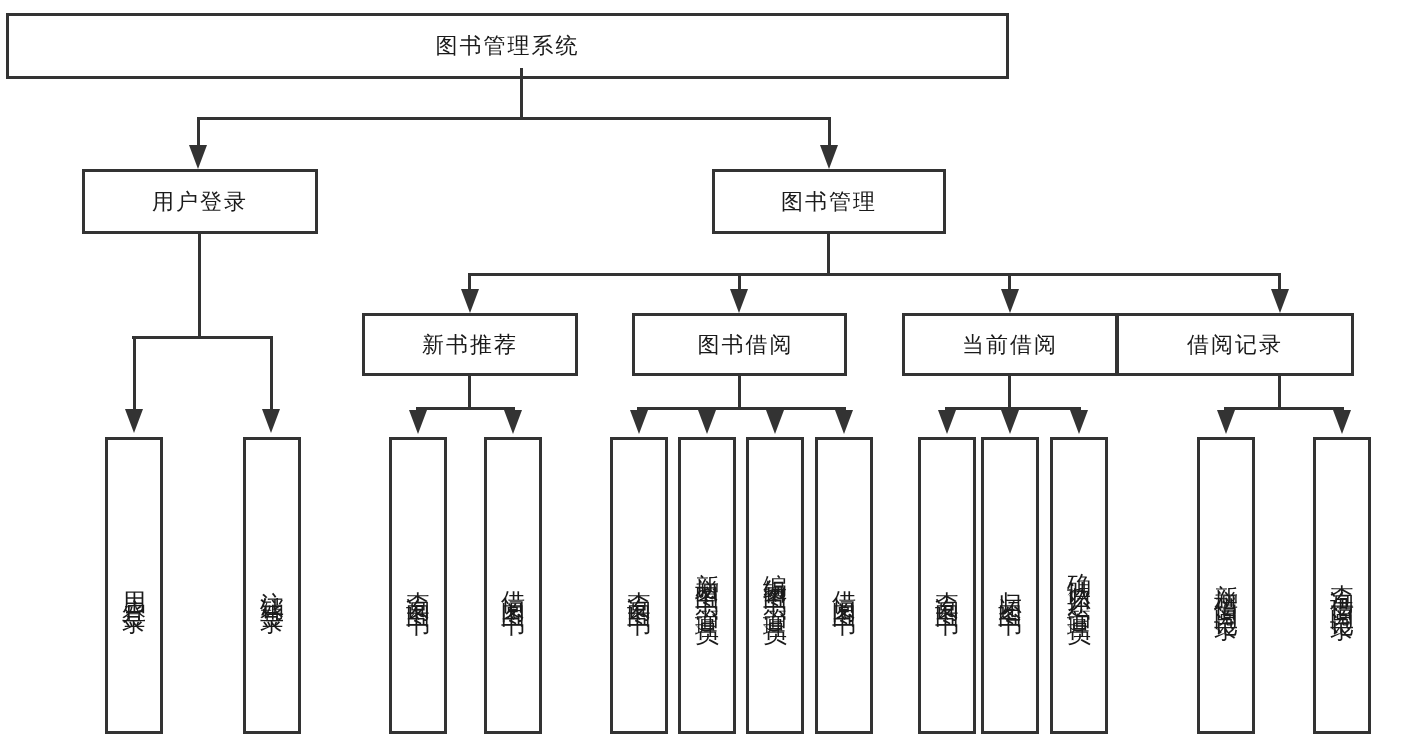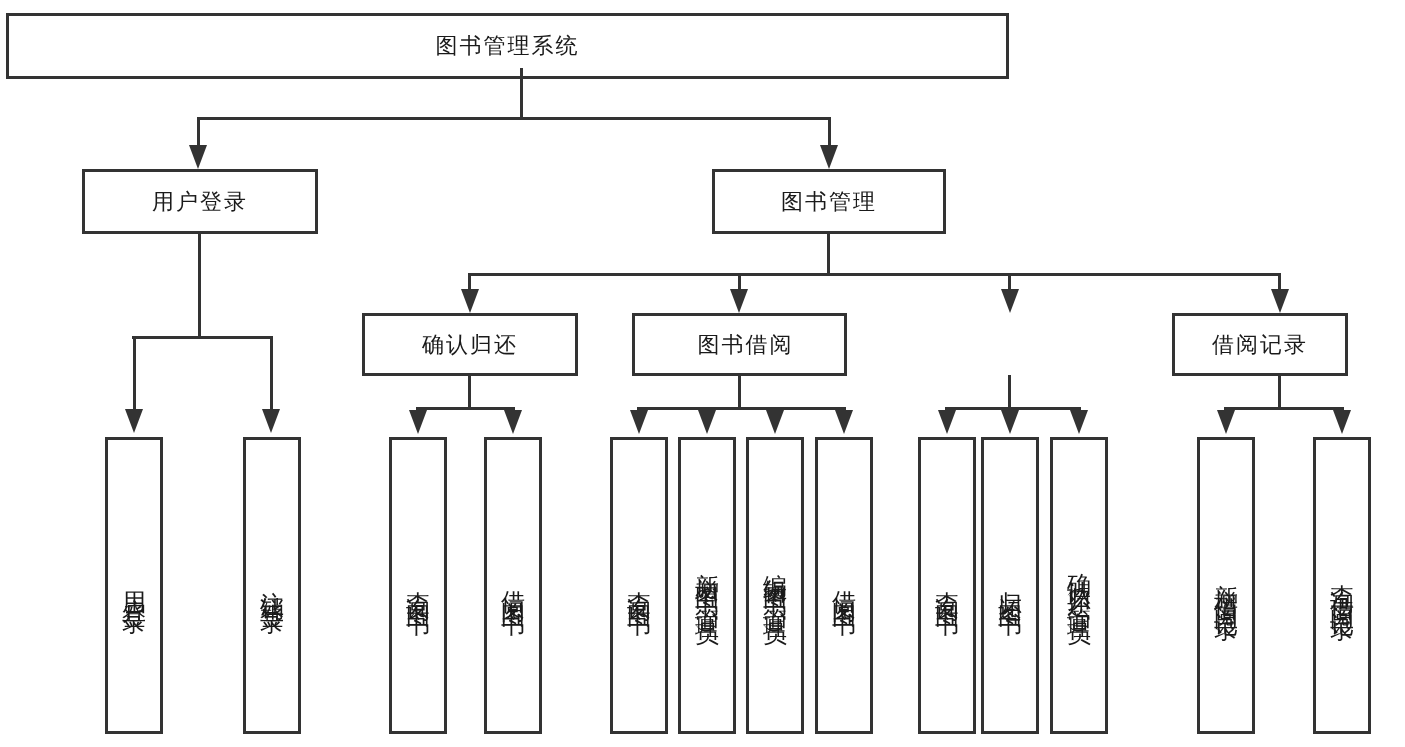--- a/index.html
+++ b/index.html
@@ -89,26 +89,29 @@
   <div class="vline" style="left:468px; top:275px; height:14px;"></div>
   <div class="arrow" style="left:461px; top:289px;"></div>
   <div class="vline" style="left:738px; top:275px; height:14px;"></div>
   <div class="arrow" style="left:730px; top:289px;"></div>
   <div class="vline" style="left:1008px; top:275px; height:14px;"></div>
   <div class="arrow" style="left:1001px; top:289px;"></div>
   <div class="vline" style="left:1278px; top:275px; height:14px;"></div>
   <div class="arrow" style="left:1271px; top:289px;"></div>
 
   <div class="box" style="left:362px; top:313px; width:216px; height:63px;">
-    <span class="lbl">确认归还</span>
+    <span class="lbl">新书推荐</span>
   </div>
   <div class="box" style="left:632px; top:313px; width:215px; height:63px;padding-left:12px;">
     <span class="lbl">图书借阅</span>
   </div>
-  <div class="box" style="left:1172px; top:313px; width:176px; height:63px;">
+  <div class="box" style="left:902px; top:313px; width:216px; height:63px;">
+    <span class="lbl">当前借阅</span>
+  </div>
+  <div class="box" style="left:1116px; top:313px; width:238px; height:63px;">
     <span class="lbl">借阅记录</span>
   </div>
 
   <div class="vline" style="left:468px; top:375px; height:33px;"></div>
   <div class="hline" style="left:416px; top:407px; width:99px;"></div>
   <div class="arrow" style="left:409px; top:410px;"></div>
   <div class="arrow" style="left:504px; top:410px;"></div>
 
   <div class="vline" style="left:738px; top:375px; height:33px;"></div>
   <div class="hline" style="left:637px; top:407px; width:209px;"></div>

